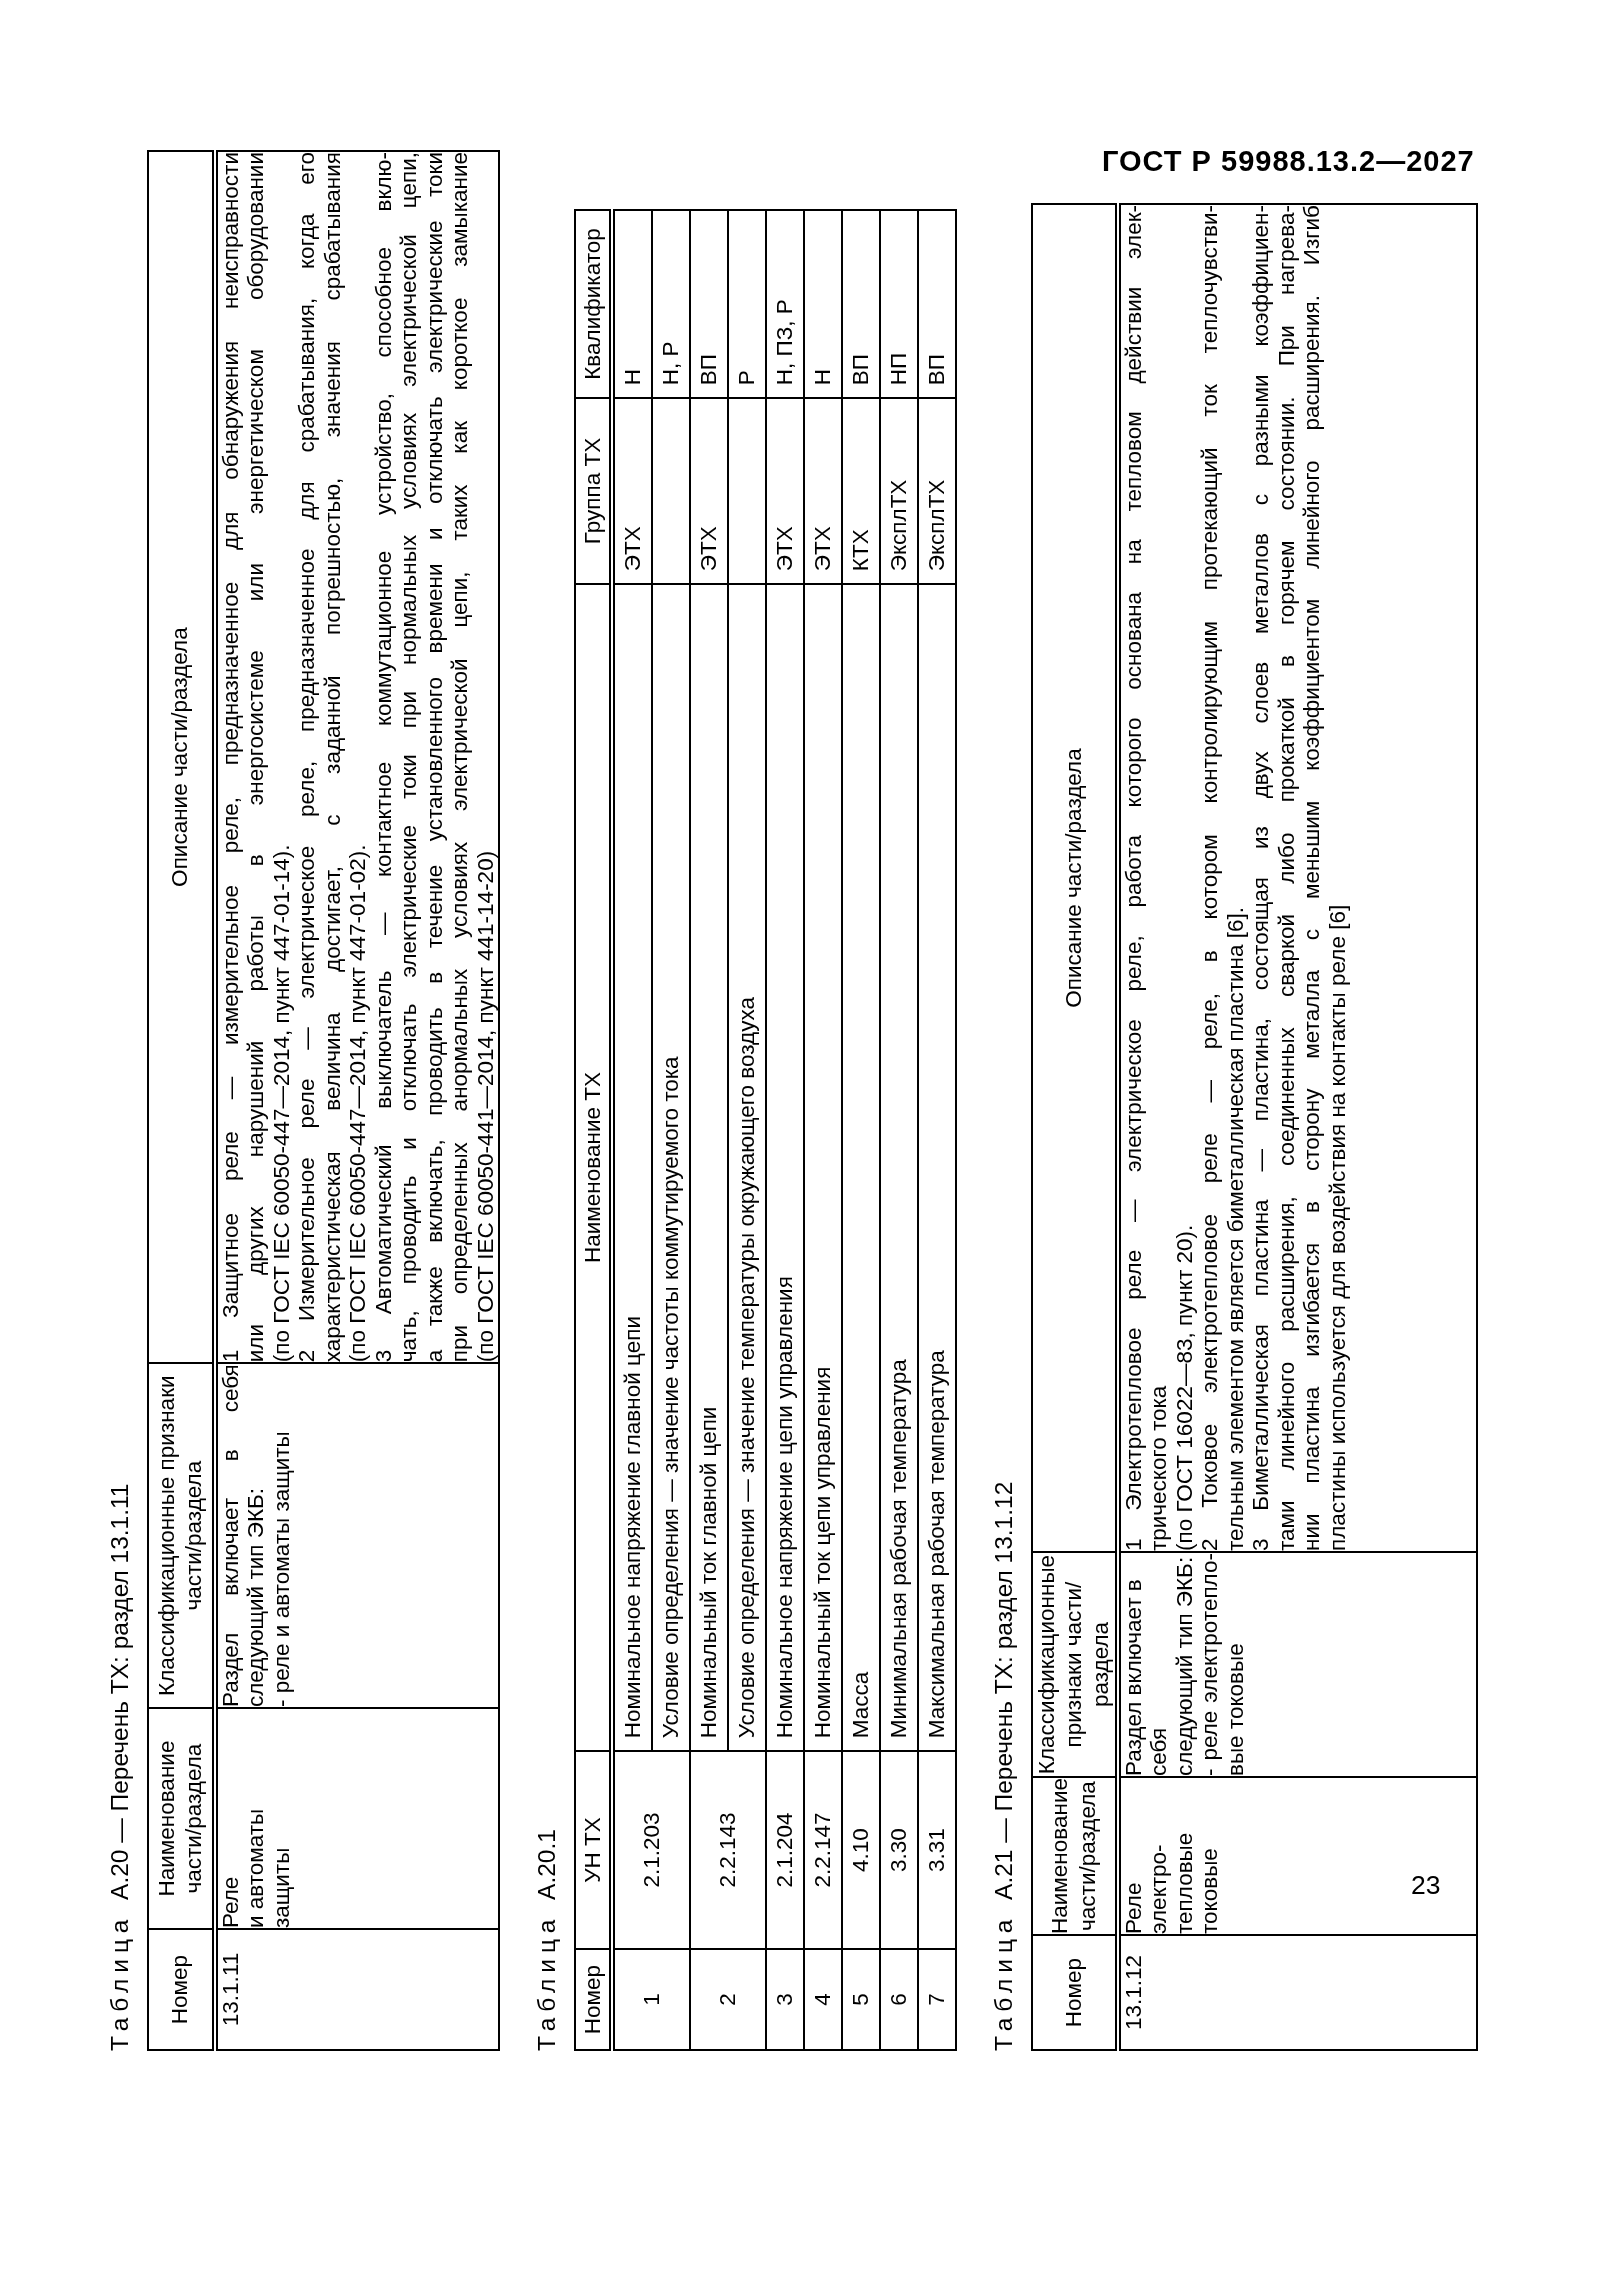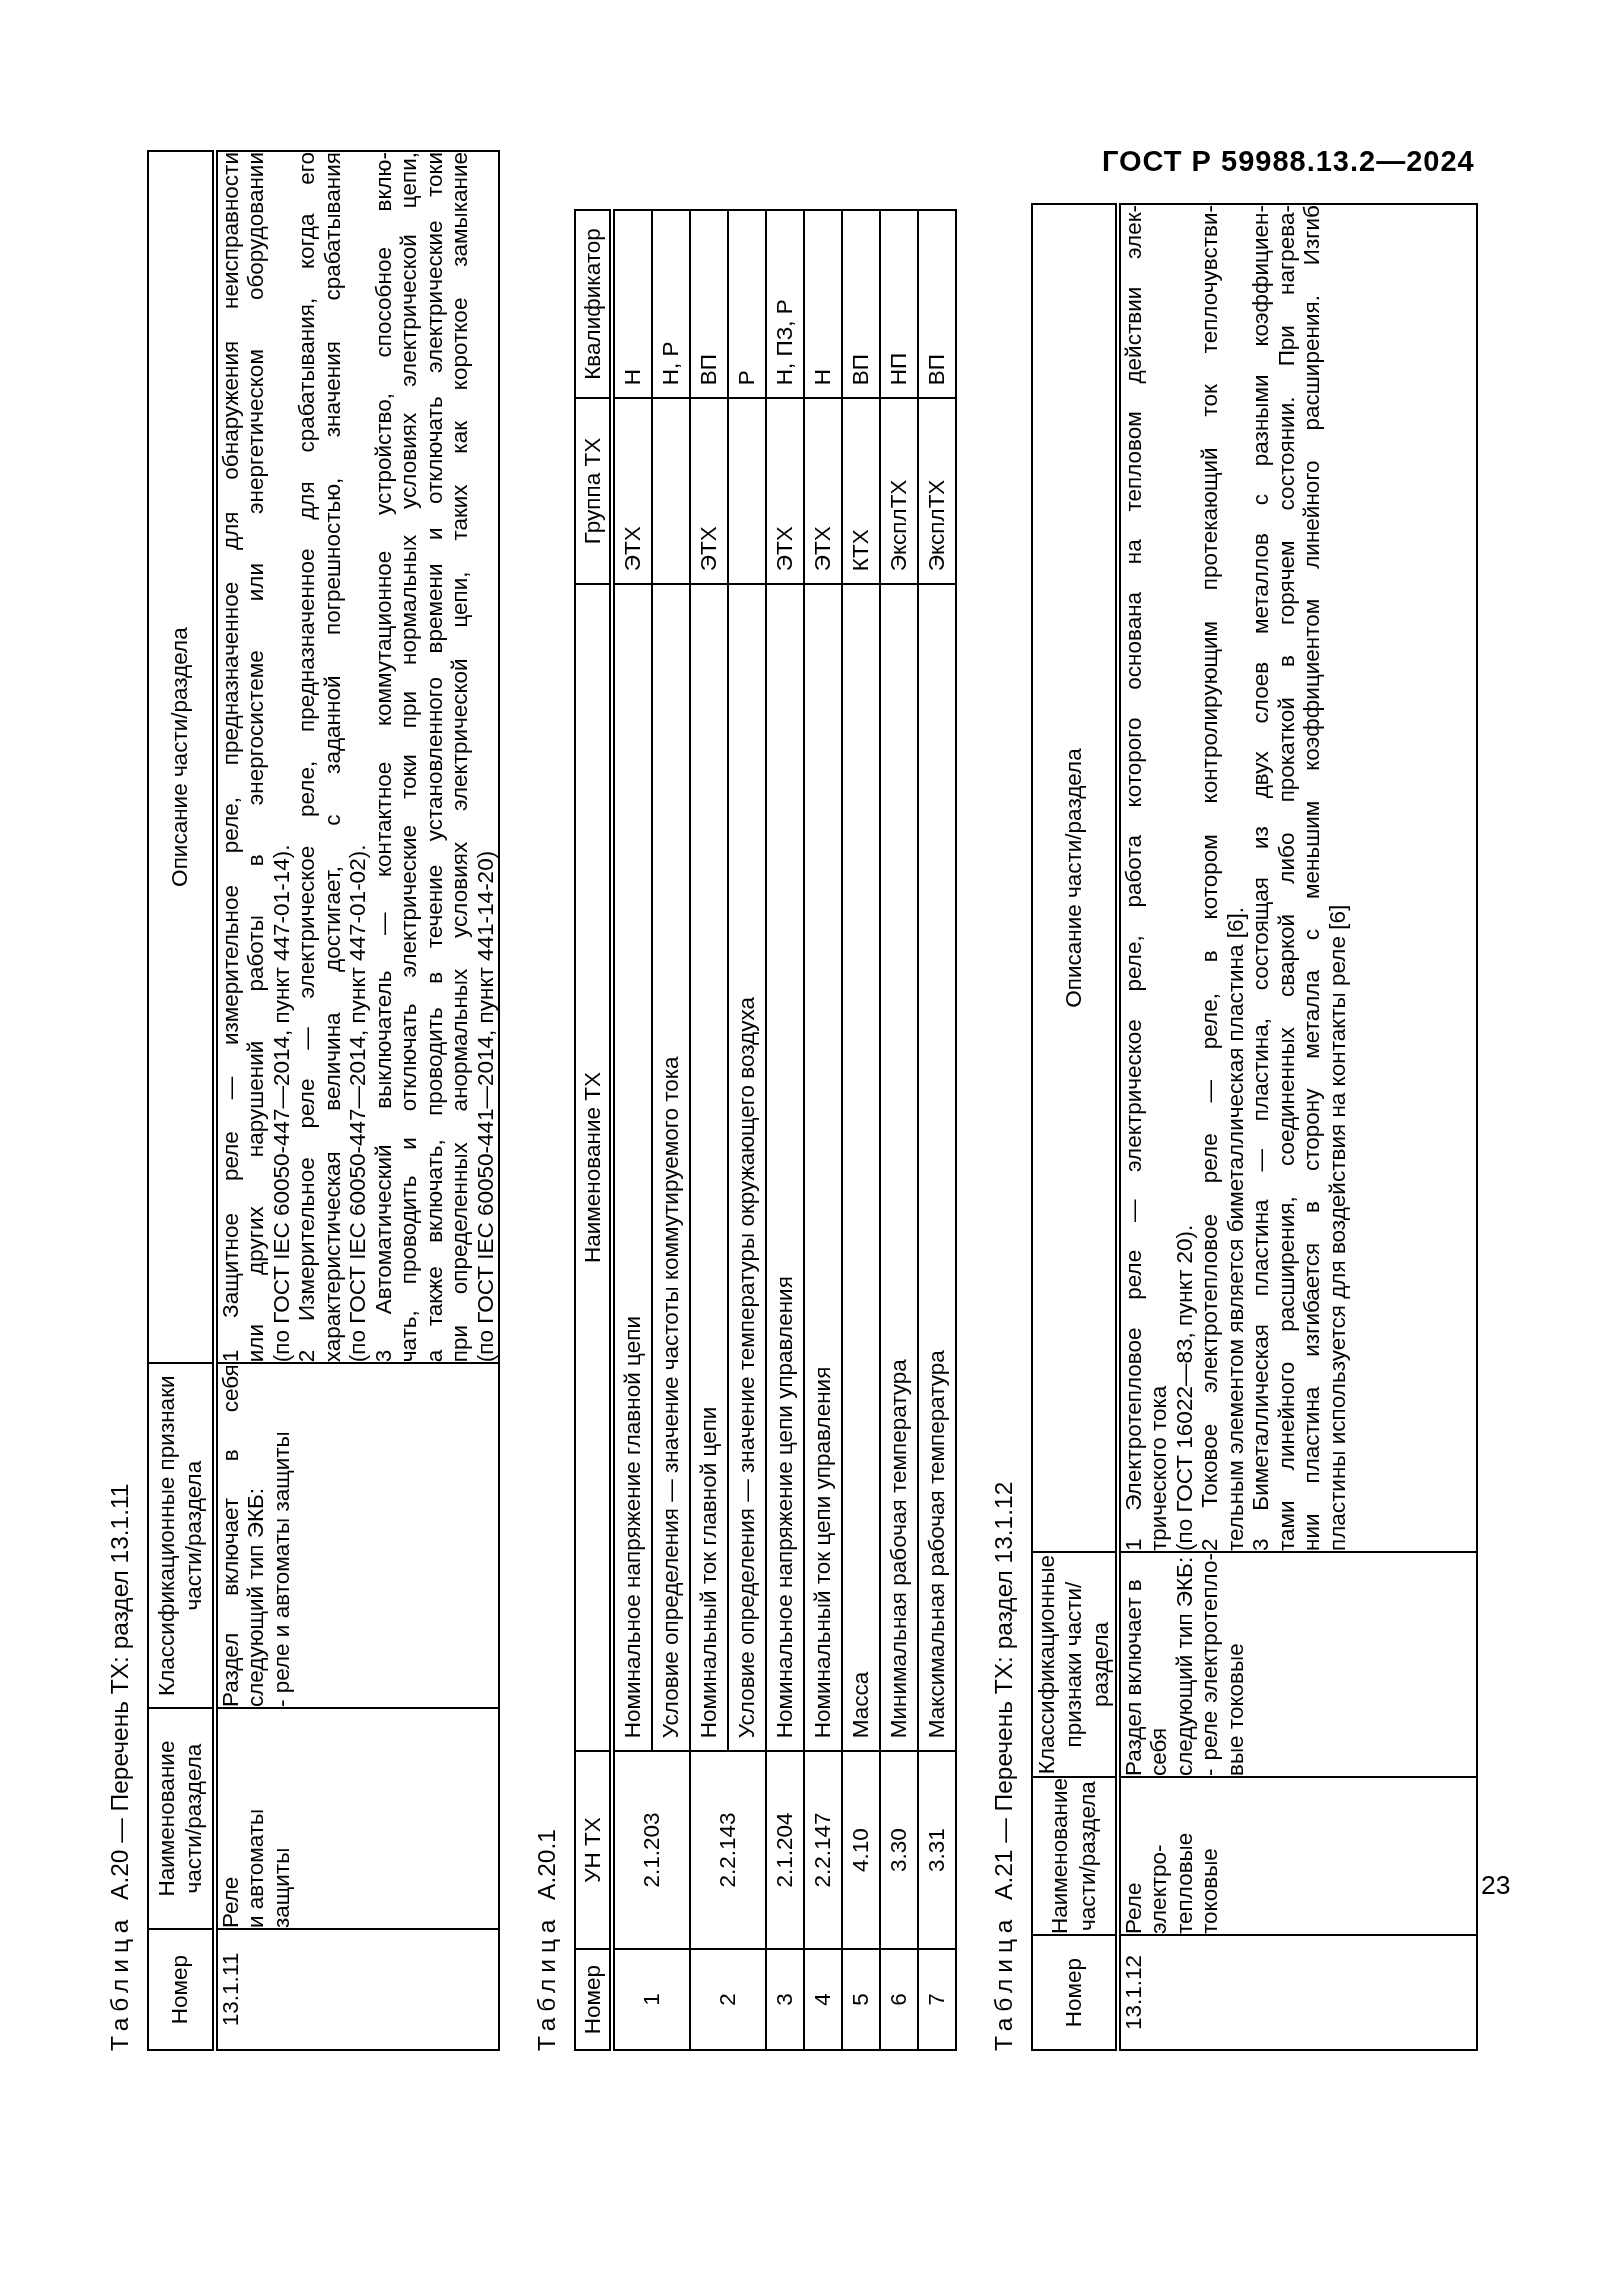--- a/index.html
+++ b/index.html
@@ -1,19 +1,19 @@
 <!DOCTYPE html>
 <html><head>
 <meta charset="utf-8">
 <style>
   html,body{margin:0;padding:0}
   body{width:1621px;height:2293px;position:relative;background:#fff;color:#000;
        font-family:"Liberation Sans", sans-serif; overflow:hidden}
   .gost-header{position:absolute;left:1102px;top:145px;font-size:29px;font-weight:bold;letter-spacing:1px}
-  .page-num{position:absolute;left:1481px;top:1870px;font-size:26.5px}
+  .page-num{position:absolute;left:1411px;top:1870px;font-size:26.5px}
   
   .rot{position:absolute;left:106px;top:150px;width:1901px;height:1433px;
        transform-origin:0 0;transform:rotate(-90deg) translateX(-1901px)}
   .ttl{margin:0 0 12.7px 0;font-size:24.5px;white-space:nowrap}
   .ttl .sp{letter-spacing:5.9px;margin-right:13.7px}
   .mt1{margin-top:33px}
   .gt{border-collapse:collapse;border:2.9px solid #000;table-layout:fixed}
   .gt th,.gt td{border:2px solid #000;font-weight:normal;font-size:22.5px;padding:0;vertical-align:middle}
   .gt thead th{border-bottom:6.9px double #000;text-align:center;white-space:pre-line;line-height:27.4px}
   .t20 thead th{height:63px}
@@ -28,21 +28,21 @@
   .c-num{text-align:center;padding-top:4.9px}
   .c-name{padding:4.9px 7.8px 0 9.8px}
   .c-cls{padding:4.9px 9.8px 0 9.8px}
   .c-desc{padding:2.9px 9.8px 0 11.8px}
   .t201 .c-ctr{text-align:center}
   .t201 .c-left{text-align:left;padding-left:11.8px}
 </style>
 </head>
 <body>
 
-<div class="gost-header">ГОСТ Р 59988.13.2—2024</div>
+<div class="gost-header">ГОСТ Р 59988.13.2—2027</div>
 
 <div class="rot">
 
   <p class="ttl"><span class="sp">Таблица</span><span>А.20 — Перечень ТХ: раздел 13.1.11</span></p>
   <table class="gt t20">
     <colgroup>
         <col style="width:121px">
         <col style="width:221px">
         <col style="width:345px">
         <col style="width:1213px">

